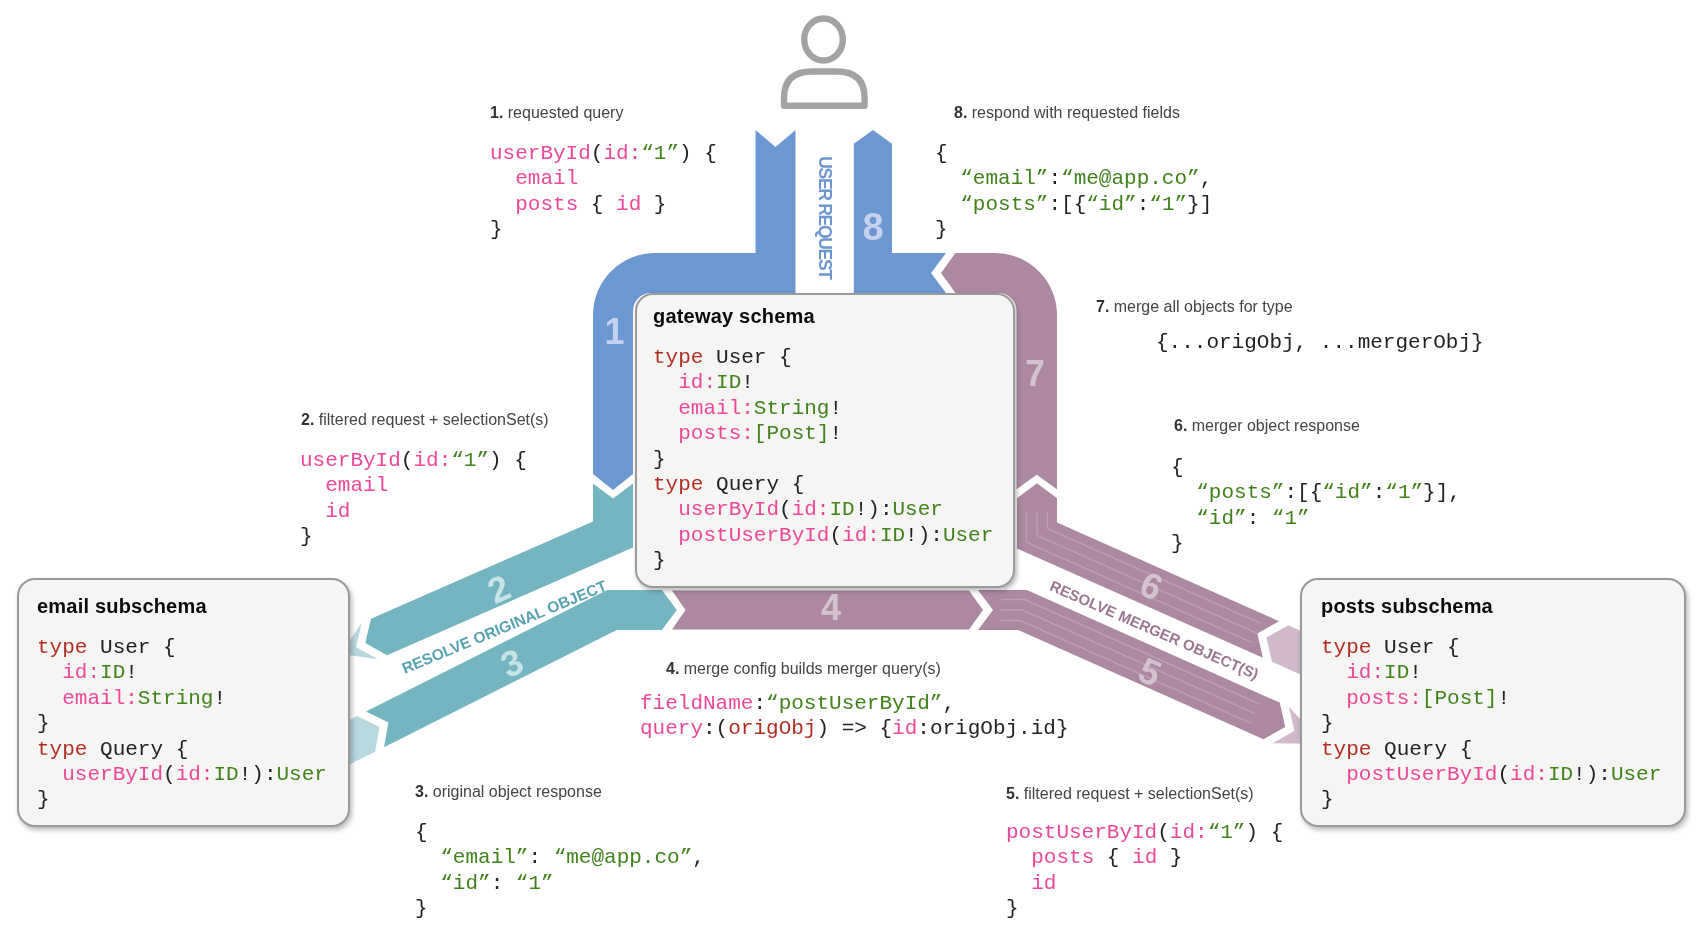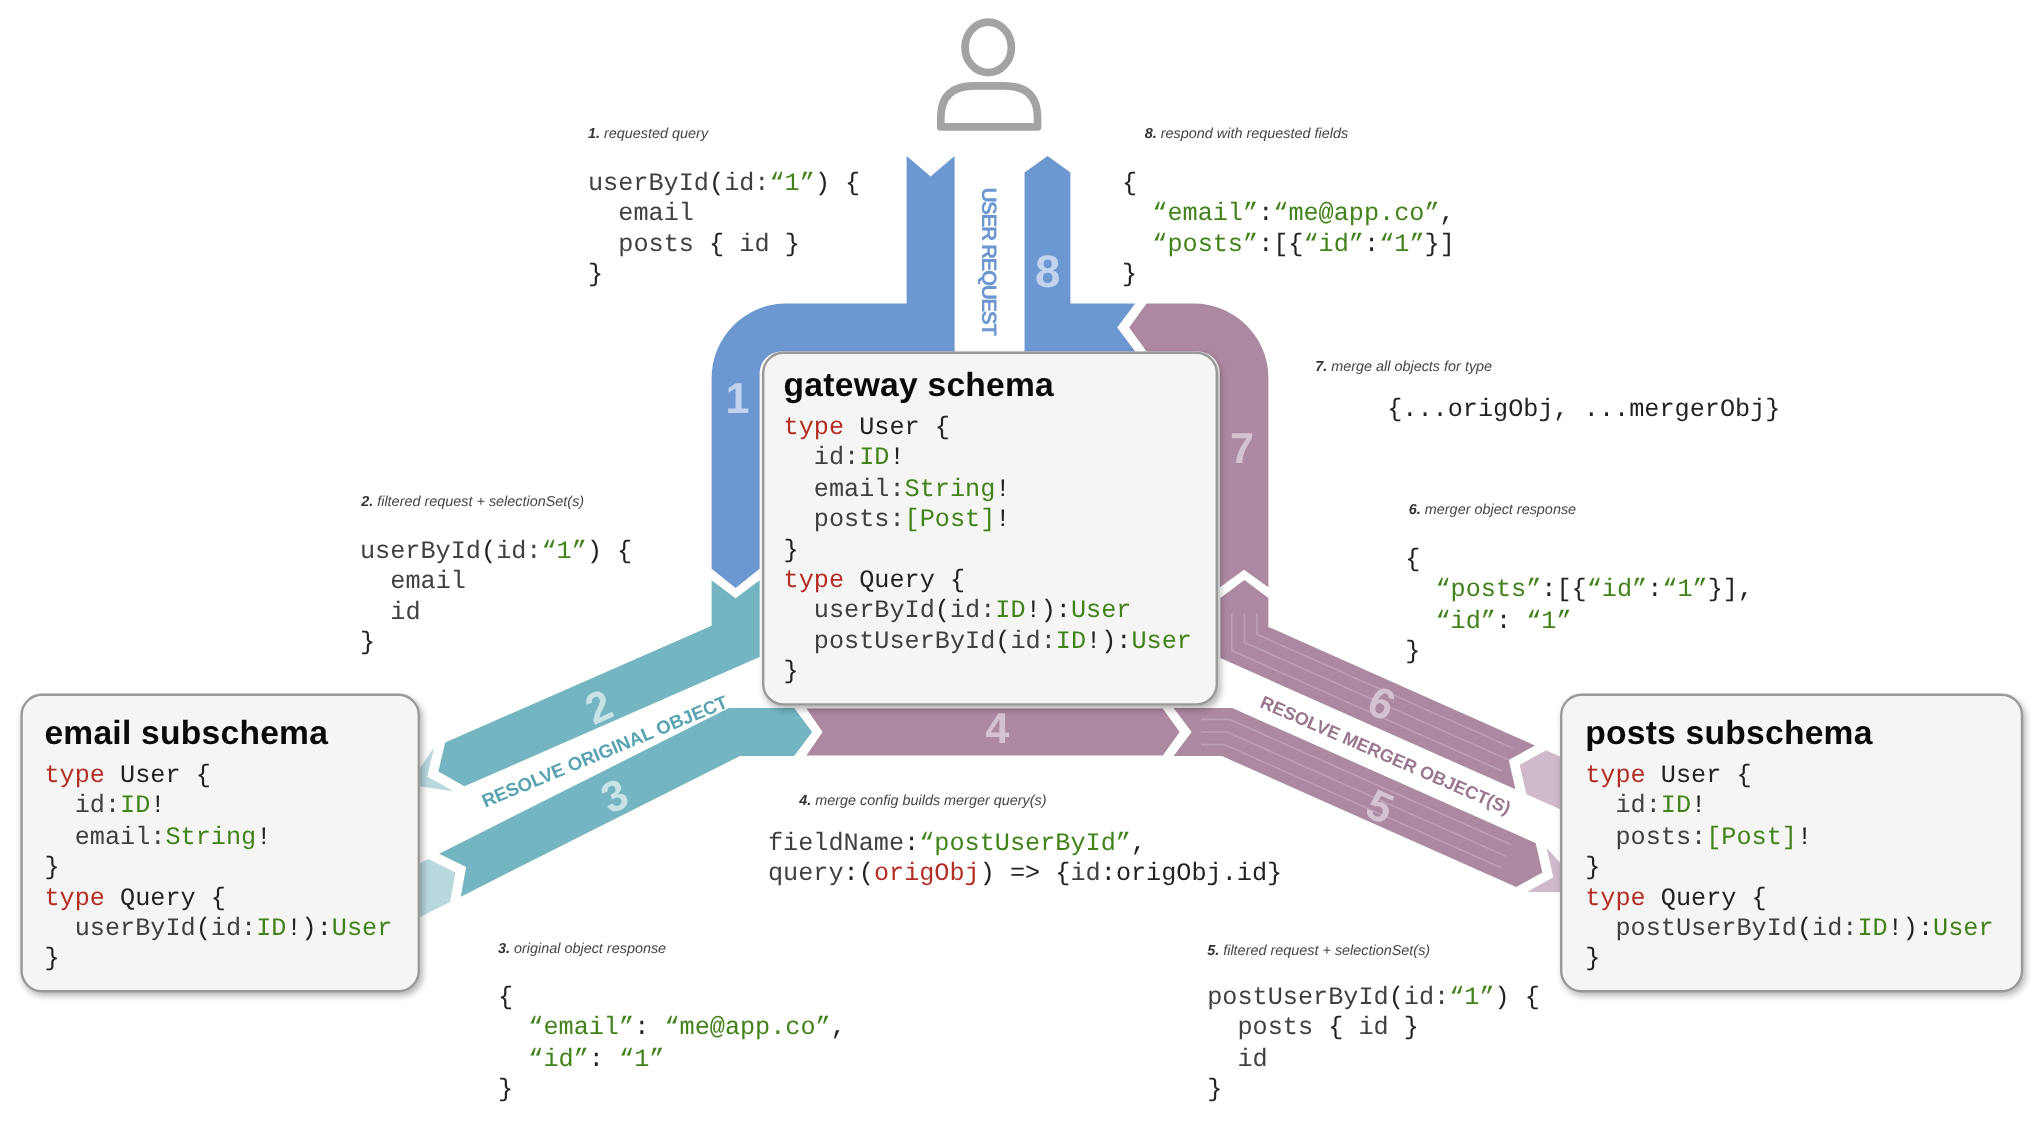--- a/index.html
+++ b/index.html
@@ -1,28 +1,28 @@
 <!DOCTYPE html>
 <html><head>
 <meta charset="utf-8">
 <style>
 * { margin:0; padding:0; box-sizing:border-box; }
 html,body { background:#fff; width:1700px; height:950px; overflow:hidden; }
 #stage { position:relative; width:1700px; height:950px; font-family:"Liberation Sans", sans-serif; }
 #bands { position:absolute; left:0; top:0; }
 .box { position:absolute; background:#f5f5f4; border:2.5px solid #9a9a9a; border-radius:18px;
        box-shadow:2px 3px 5px rgba(0,0,0,0.28); }
-.title { position:absolute; font-size:28px; font-weight:bold; color:#0a0a0a; letter-spacing:0.2px; }
+.title { position:absolute; font-size:20px; font-weight:bold; color:#0a0a0a; letter-spacing:0.2px; }
 .code { position:absolute; font-family:"Liberation Mono", monospace; font-size:21px; line-height:25.4px;
         color:#222; white-space:pre; }
 .code i { font-style:normal; }
 .code i.k { color:#b32d24; }
-.code i.b { color:#404040; }
+.code i.b { color:#ec4899; }
 .code i.g { color:#41821b; }
-.lab { position:absolute; font-size:12px; font-style:italic; color:#444; white-space:pre; }
+.lab { position:absolute; font-size:16px; color:#444; white-space:pre; }
 .lab b { color:#333; }
 </style>
 </head>
 <body>
 <div id="stage">
 <svg id="bands" width="1700" height="950" viewBox="0 0 1700 950">
 <path d="M 755.5,130 L 775.5,147 L 795.5,130 L 795.5,293 L 651,293 A 18 18 0 0 0 633,311 L 633,474 L 613,490 L 593,474 L 593,315 A 62 62 0 0 1 655,253 L 755.5,253 Z" fill="#6d97d0"></path>
 <path d="M 873,130 L 892,143.7 L 892,253 L 946,253 L 931,273 L 946,293 L 853.8,293 L 853.8,143.7 Z" fill="#6d97d0"></path>
 <path d="M 941,273 L 955.5,253 L 995,253 A 62 62 0 0 1 1057,315 L 1057,489.3 L 1036.7,474.8 L 1016.6,489.3 L 1016.6,311 A 18 18 0 0 0 998.6,293 L 955.5,293 Z" fill="#ac88a1"></path>
 <path d="M 672,590.4 L 969,590.4 L 983,610 L 969,629.6 L 672,629.6 L 685.5,610 Z" fill="#ac88a1"></path>

